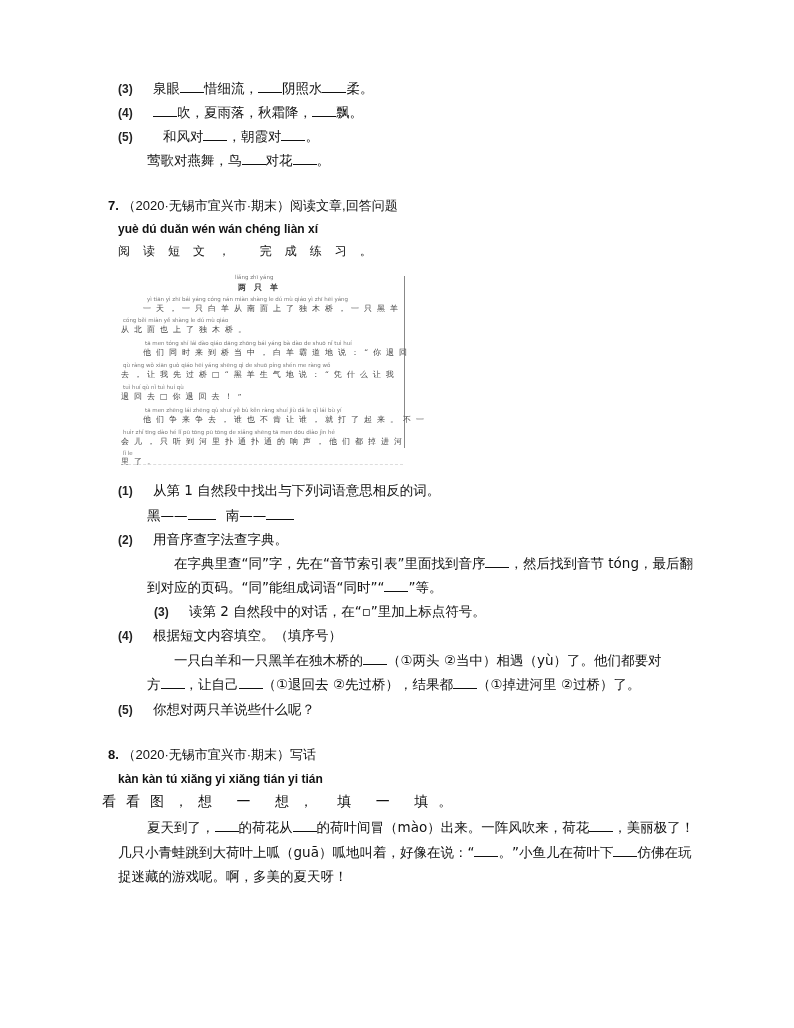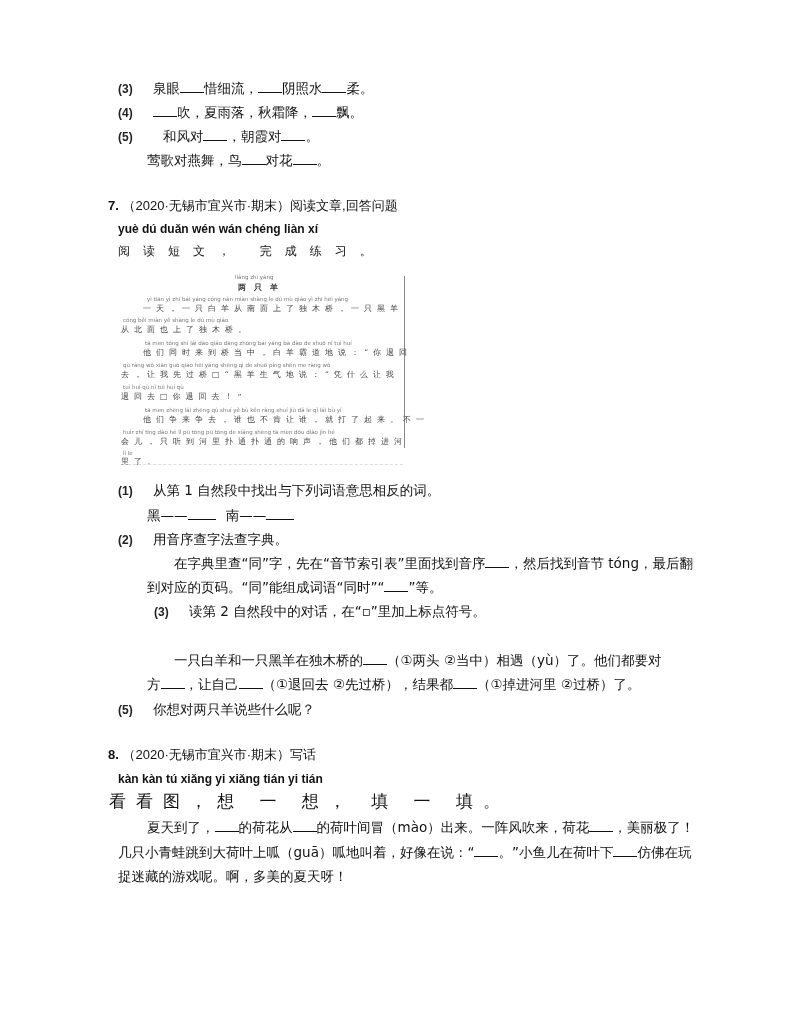--- a/index.html
+++ b/index.html
@@ -95,38 +95,42 @@
   </div>
   <div class="line" style="left:174px; top:553px;">
     <span>在字典里查“同”字，先在“音节索引表”里面找到音序</span><span class="blank w24"></span><span>，然后找到音节 tóng，最后翻</span>
   </div>
 
   <div class="line" style="left:118px; top:601px;margin-left:36px;">
     <span class="num" style="position:static;">(3)</span>
     <span style="margin-left:16px;">读第 2 自然段中的对话，在“▫”里加上标点符号。</span>
   </div>
 
+  <div class="line" style="left:118px; top:625px;">
+    <span class="num" style="position:static;">(4)</span>
+    <span style="margin-left:16px;">根据短文内容填空。（填序号）</span>
+  </div>
   <div class="line" style="left:174px; top:650px;">
     <span>一只白羊和一只黑羊在独木桥的</span><span class="blank w24"></span><span>（①两头 ②当中）相遇（yù）了。他们都要对</span>
   </div>
   <div class="line" style="left:147px; top:674px;">
     <span>方</span><span class="blank w24"></span><span>，让自己</span><span class="blank w24"></span><span>（①退回去   ②先过桥），结果都</span><span class="blank w24"></span><span>（①掉进河里   ②过桥）了。</span>
   </div>
 
   <div class="line" style="left:118px; top:699px;">
     <span class="num" style="position:static;">(5)</span>
     <span style="margin-left:16px;">你想对两只羊说些什么呢？</span>
   </div>
 
   <div class="line qhead" style="left:108px; top:745px;">
     <b>8.</b>
     <span>（2020·无锡市宜兴市·期末）</span><span>写话</span>
   </div>
   <div class="pinyin" style="left:118px; top:772px;">kàn kàn tú xiǎng yi xiǎng tián yi tián</div>
-  <div class="line" style="left:109px; top:791px; font-size:17px; letter-spacing:10px;">看看图，想 一 想，  填 一 填。</div>
+  <div class="line" style="left:102px; top:791px; font-size:14px; letter-spacing:10px;">看看图，想 一 想，  填 一 填。</div>
 
   <div class="line" style="left:147px; top:817px;">
     <span>夏天到了，</span><span class="blank w24"></span><span>的荷花从</span><span class="blank w24"></span><span>的荷叶间冒（mào）出来。一阵风吹来，荷花</span><span class="blank w24"></span><span>，美丽极了！</span>
   </div>
   <div class="line" style="left:118px; top:842px;">
     <span>几只小青蛙跳到大荷叶上呱（guā）呱地叫着，好像在说：“</span><span class="blank w24"></span><span>。”小鱼儿在荷叶下</span><span class="blank w24"></span><span>仿佛在玩</span>
   </div>
   <div class="line" style="left:118px; top:866px;">捉迷藏的游戏呢。啊，多美的夏天呀！</div>
 
 </div>

